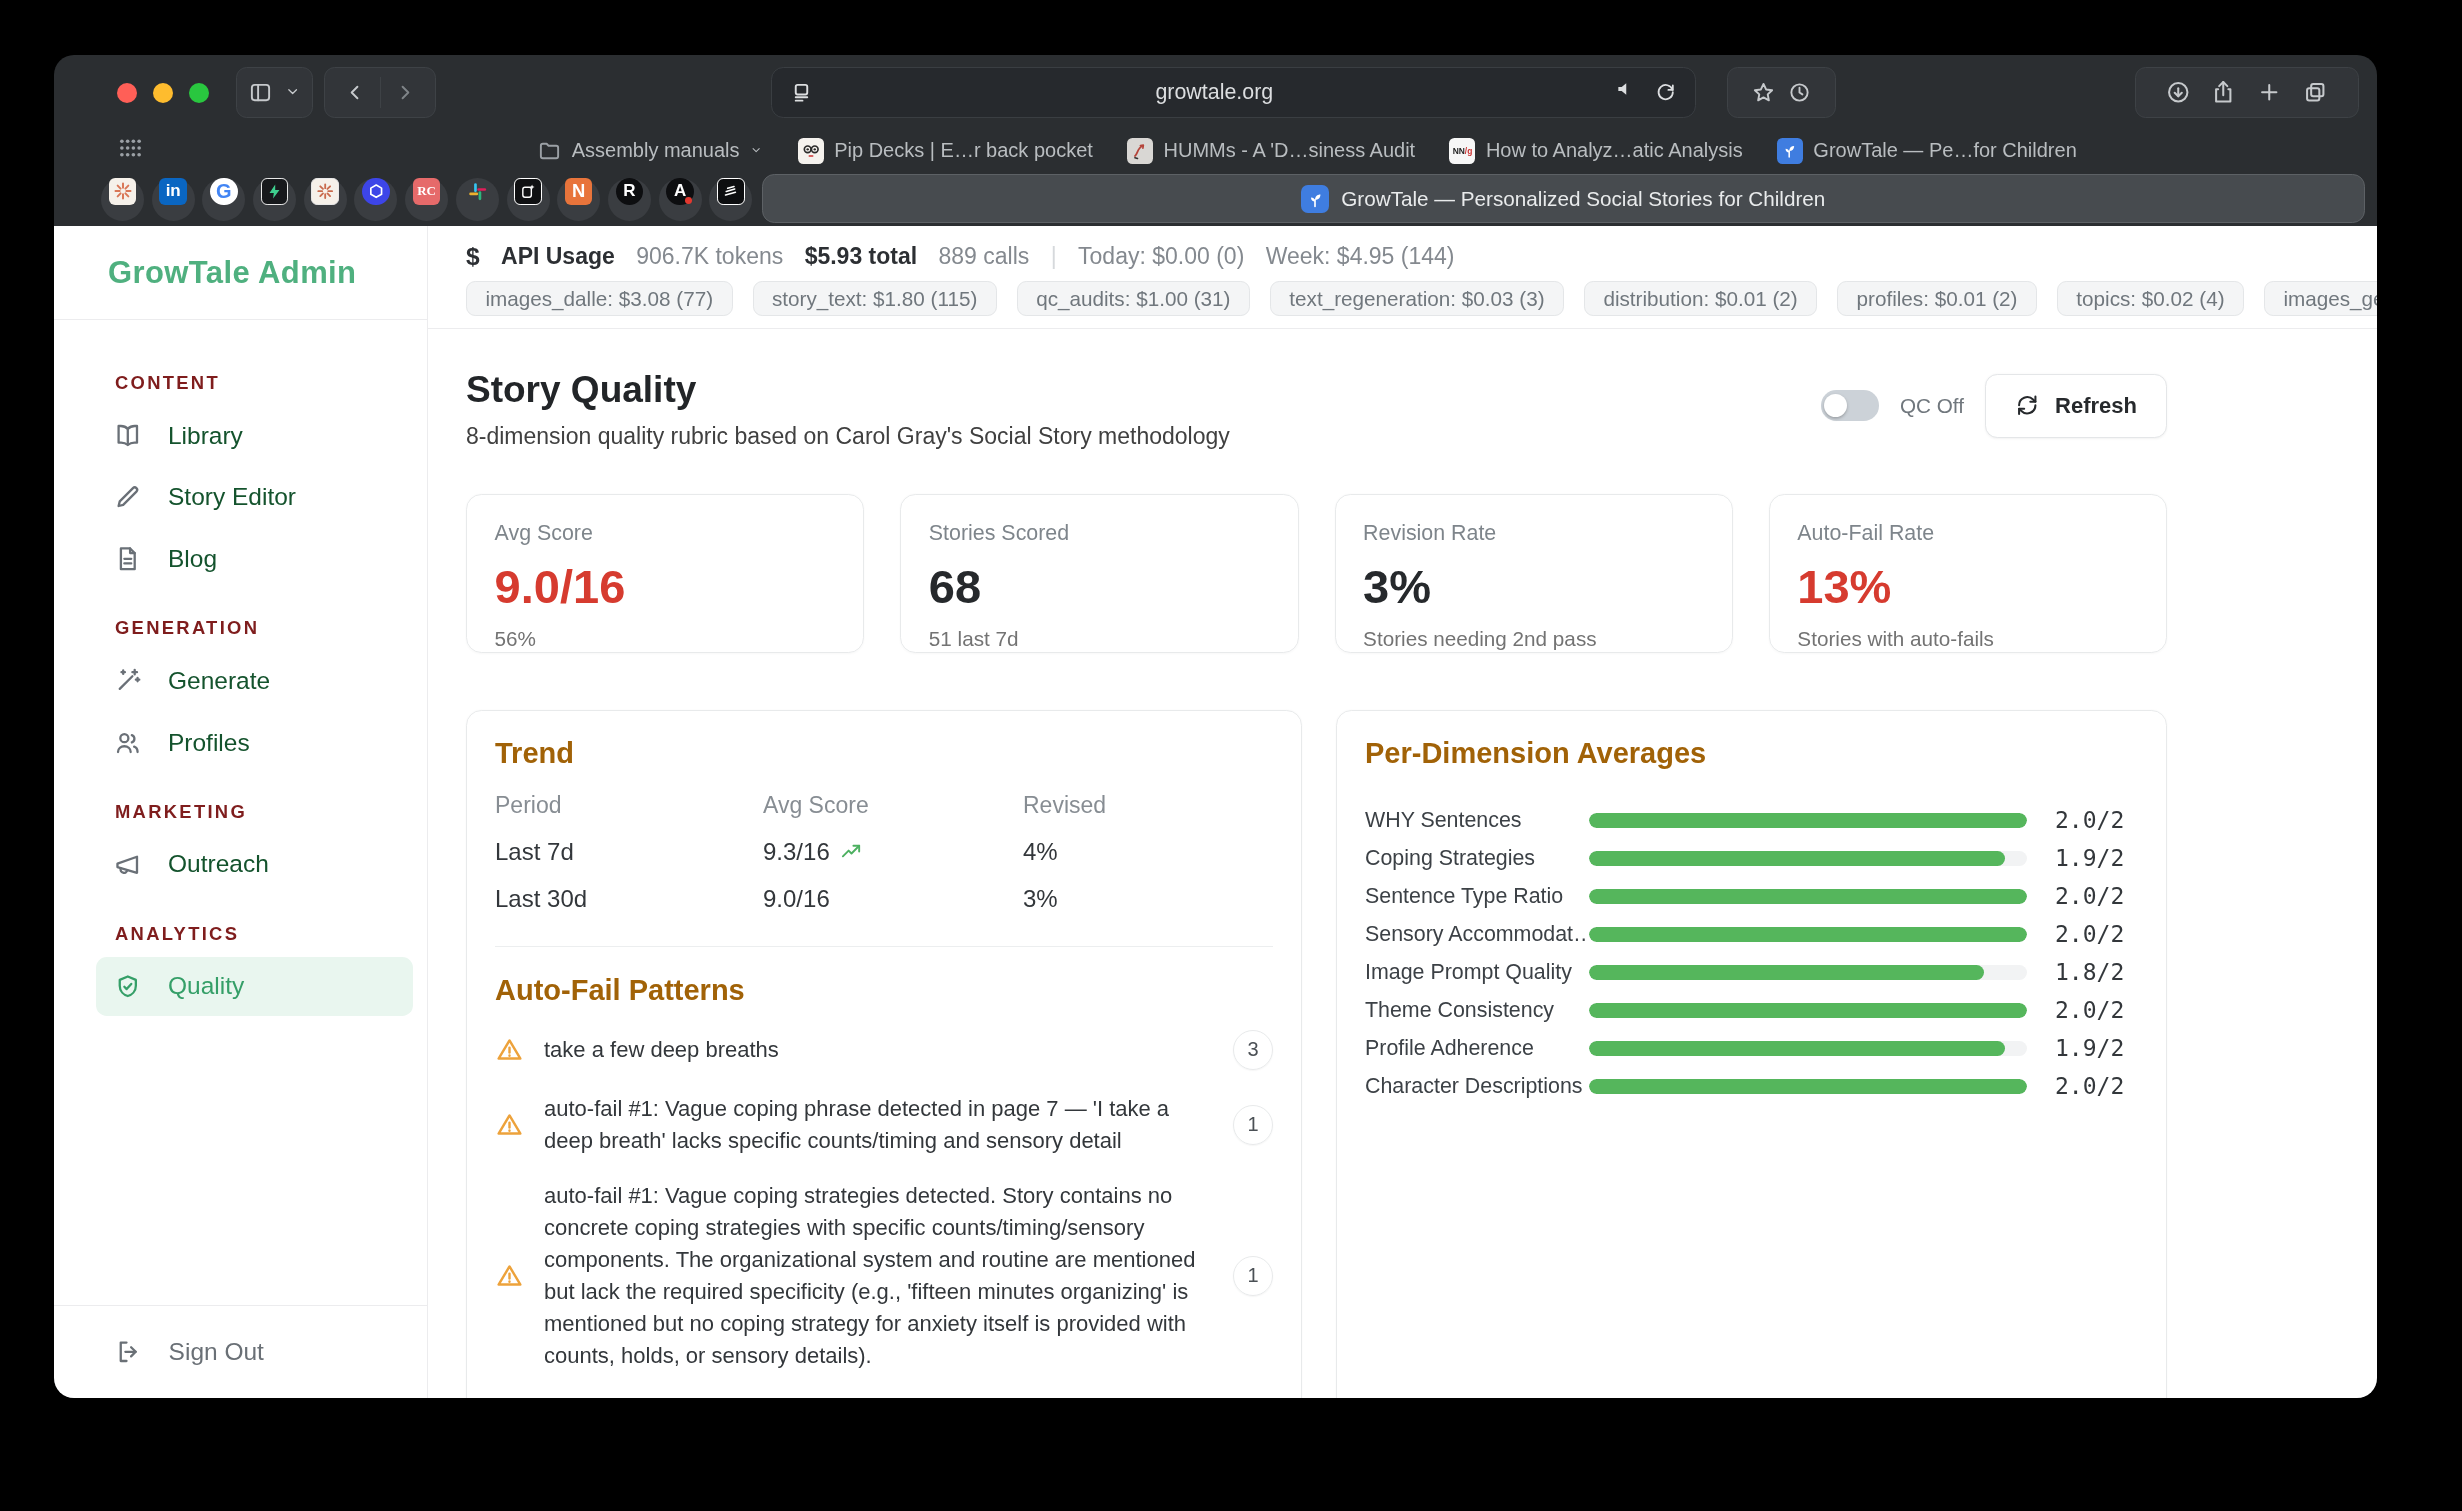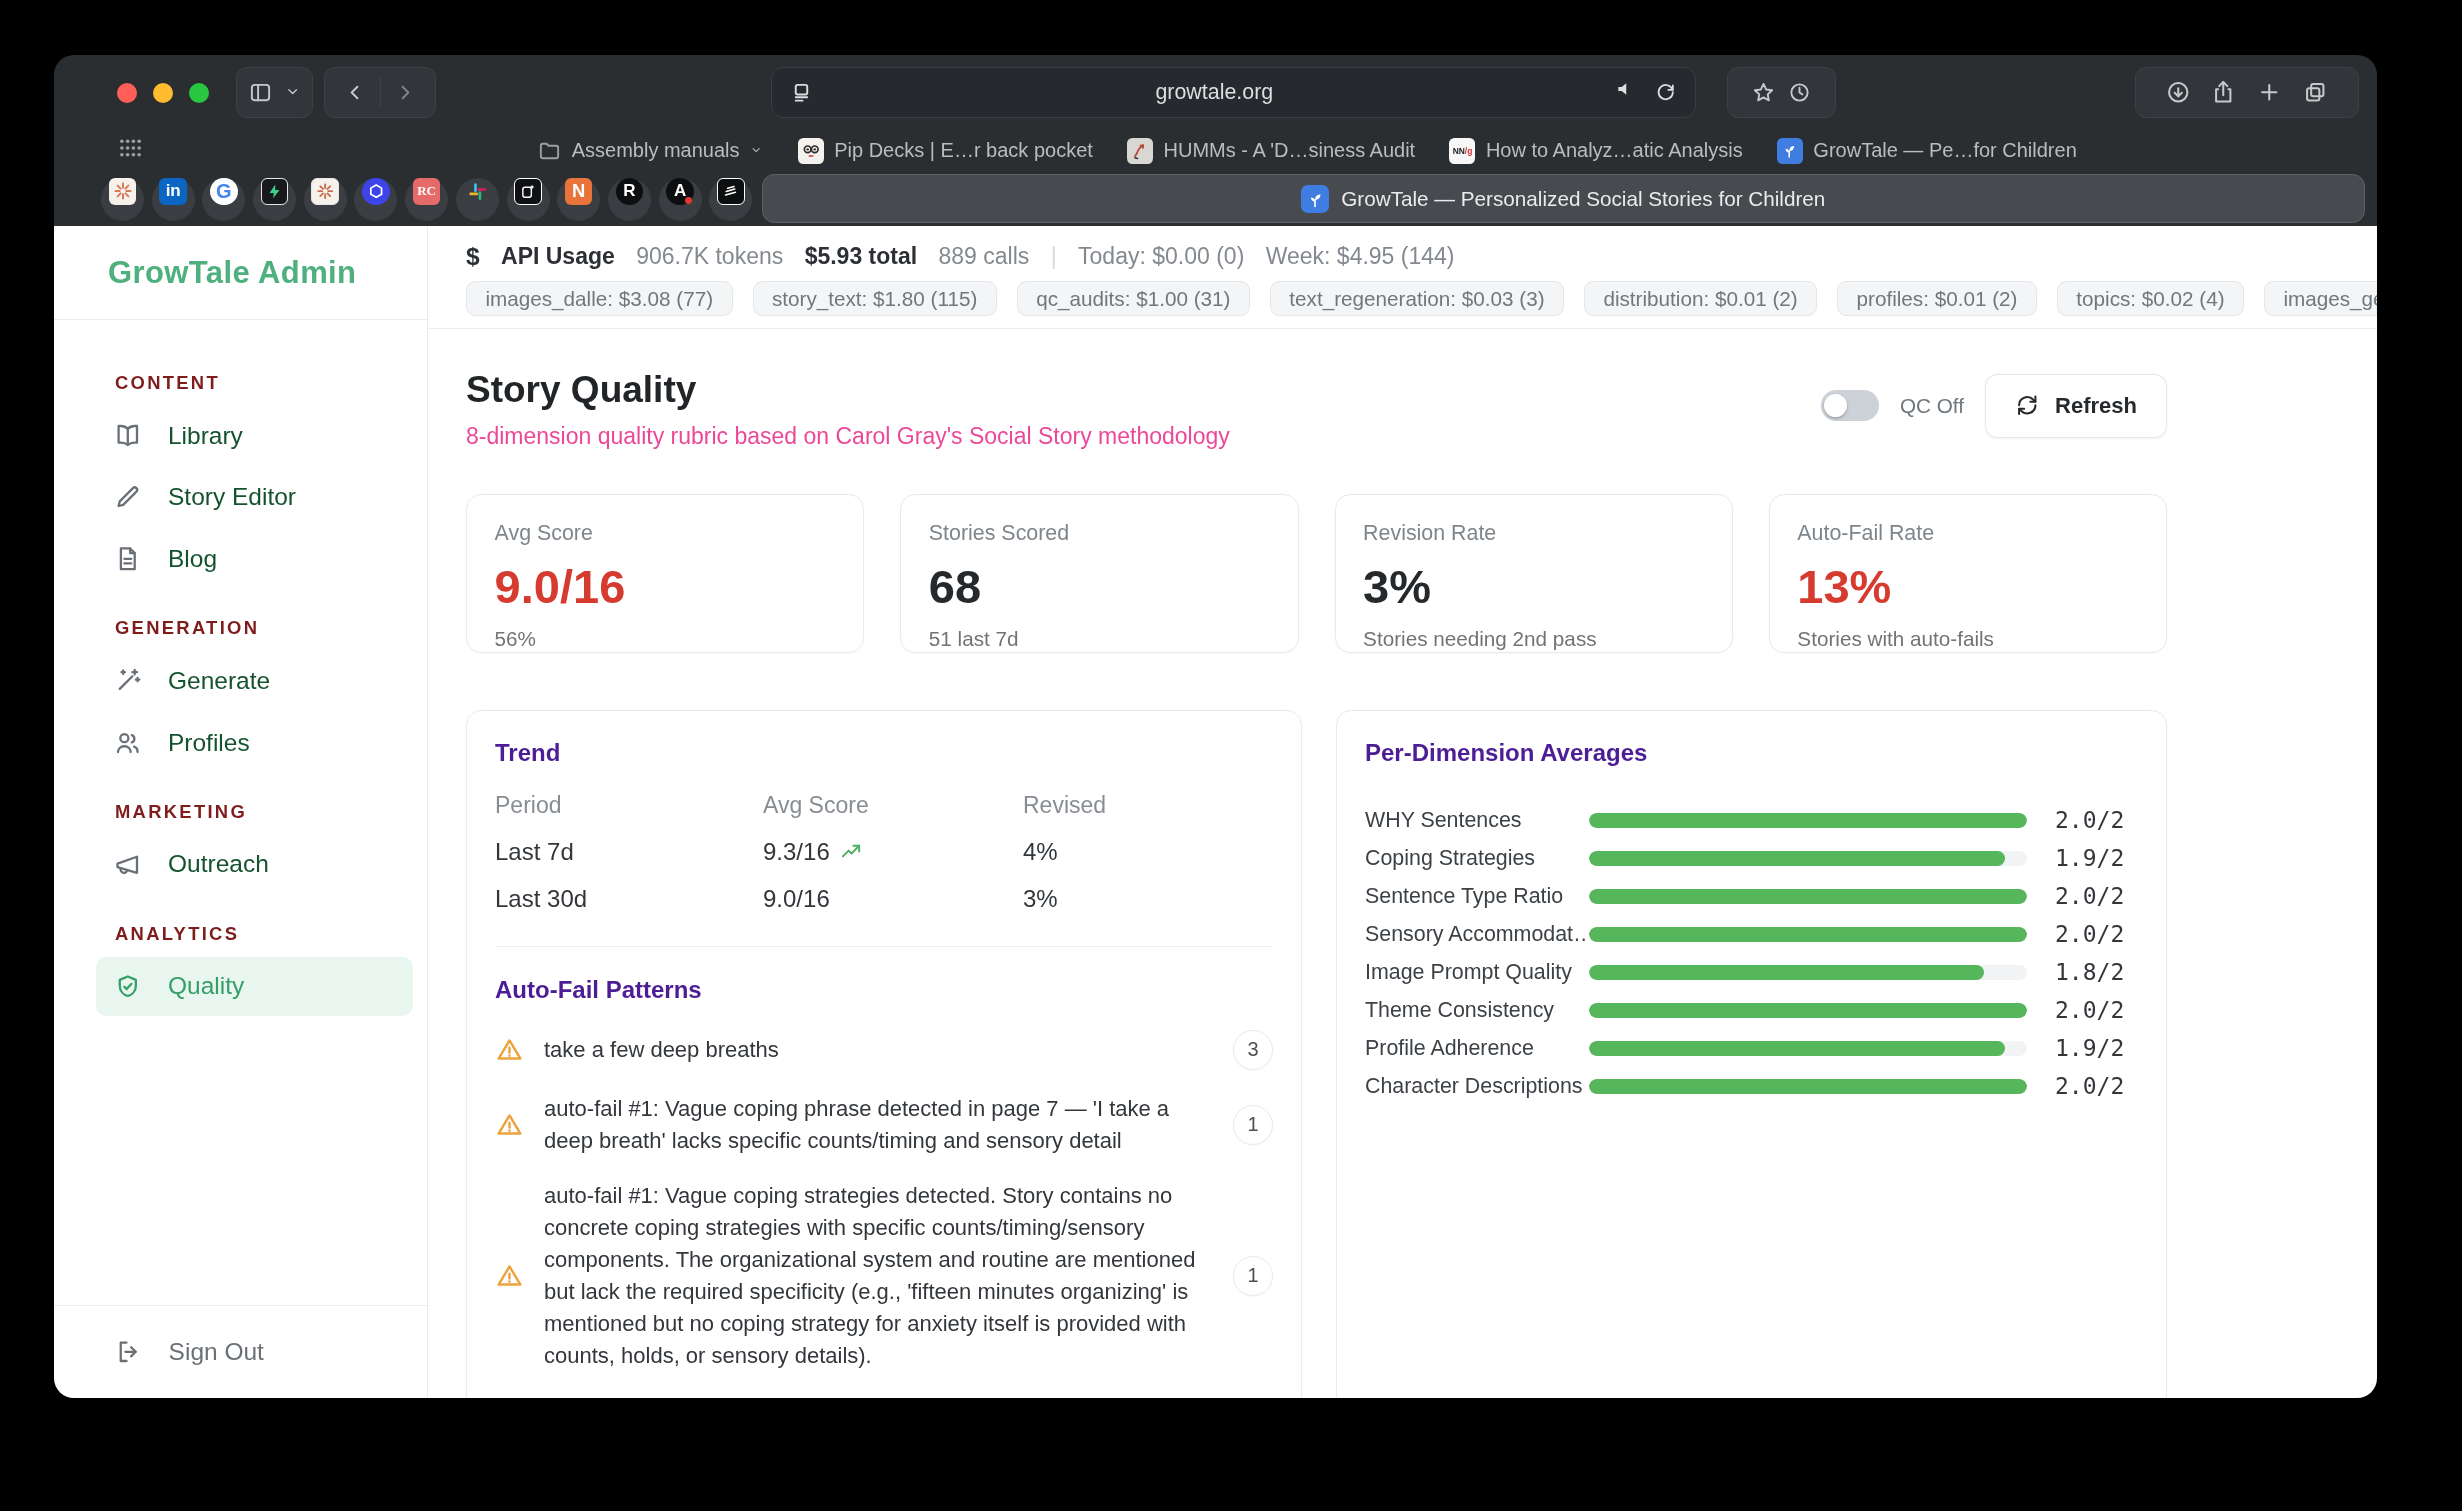--- a/index.html
+++ b/index.html
@@ -44,38 +44,38 @@
   .usage-strip{height:103px;border-bottom:1.5px solid #ececee;padding:13.8px 0 0 38px;}
   .usage-line{display:flex;align-items:center;gap:21.4px;font-size:23px;color:#84898f;height:34px;white-space:nowrap;}
   .u-dark{color:#2c2f33;font-weight:bold;}
   .u-sep{color:#d6d9dc;}
   .badges{display:flex;gap:20px;margin-top:7.7px;}
   .chip{height:35px;padding:0 18.4px;background:#f4f5f6;border:1.5px solid #e4e6e8;border-radius:9.2px;
     color:#70777d;font-size:20.7px;display:flex;align-items:center;white-space:nowrap;}
   .page-body{padding:40px 0 0 38px;width:1740px;}
   .page-head{display:flex;justify-content:space-between;align-items:flex-start;width:1701px;}
   .h1{font-size:37px;font-weight:800;color:#222528;}
-  .subtitle{font-size:23px;color:#ec4899;margin-top:12.3px;}
+  .subtitle{font-size:23px;color:#404040;margin-top:12.3px;}
   .controls{display:flex;align-items:center;gap:21.4px;margin-top:4.6px;}
   .toggle{width:58px;height:31px;border-radius:15.3px;background:#ccd2d8;position:relative;flex:none;}
   .knob{position:absolute;left:3.8px;top:3.8px;width:23px;height:23px;border-radius:50%;background:#fff;
     box-shadow:0 1.5px 3.1px rgba(0,0,0,.25);}
   .qc-label{font-size:20.7px;color:#70777d;}
   .refresh-btn{display:flex;align-items:center;gap:15.3px;height:64px;padding:0 29px;background:#fff;
     border:1.5px solid #e4e6e8;border-radius:12.3px;font-size:22px;font-weight:bold;color:#26292c;
     box-shadow:0 0.8px 2.3px rgba(0,0,0,.05);}
   .stats{display:flex;gap:36px;margin-top:44px;width:1701px;}
   .stat{flex:1;height:159px;border:1.5px solid #e8eaeb;border-radius:15.3px;padding:26px 27.6px;
     box-shadow:0 0.8px 2.3px rgba(0,0,0,.03);}
   .stat-label{font-size:21.4px;color:#7e858b;}
   .stat-value{font-size:47px;font-weight:800;margin-top:12.3px;}
   .stat-sub{font-size:20.7px;color:#737373;margin-top:13.8px;}
   .panels{display:flex;gap:34px;margin-top:57px;align-items:flex-start;}
   .panel{border:1.5px solid #e8eaeb;border-radius:15.3px;padding:26px 28px;box-shadow:0 0.8px 2.3px rgba(0,0,0,.03);}
-  .panel-title{font-size:24px;font-weight:bold;color:#4c1d95;line-height:32px;}
+  .panel-title{font-size:29px;font-weight:bold;color:#a16207;line-height:32px;}
   .panel-trend{width:836px;height:773px;}
   .panel-dims{width:831px;height:773px;}
   .trend-table{margin-top:12.3px;}
   .trow{display:flex;align-items:center;height:47px;font-size:24px;color:#33373b;}
   .trow.head{font-size:23px;color:#878d93;}
   .tc1{width:268px;}.tc2{width:260px;display:flex;align-items:center;gap:10.7px;}.tc3{flex:1;}
   .tdivider{border-top:1.5px solid #eceeef;margin:23px 0 27.6px;}
   .af-list{margin-top:12.3px;}
   .af-item{display:flex;align-items:center;gap:20px;padding:11.5px 0;}
   .af-text{flex:1;font-size:22px;line-height:32px;color:#33373b;}

